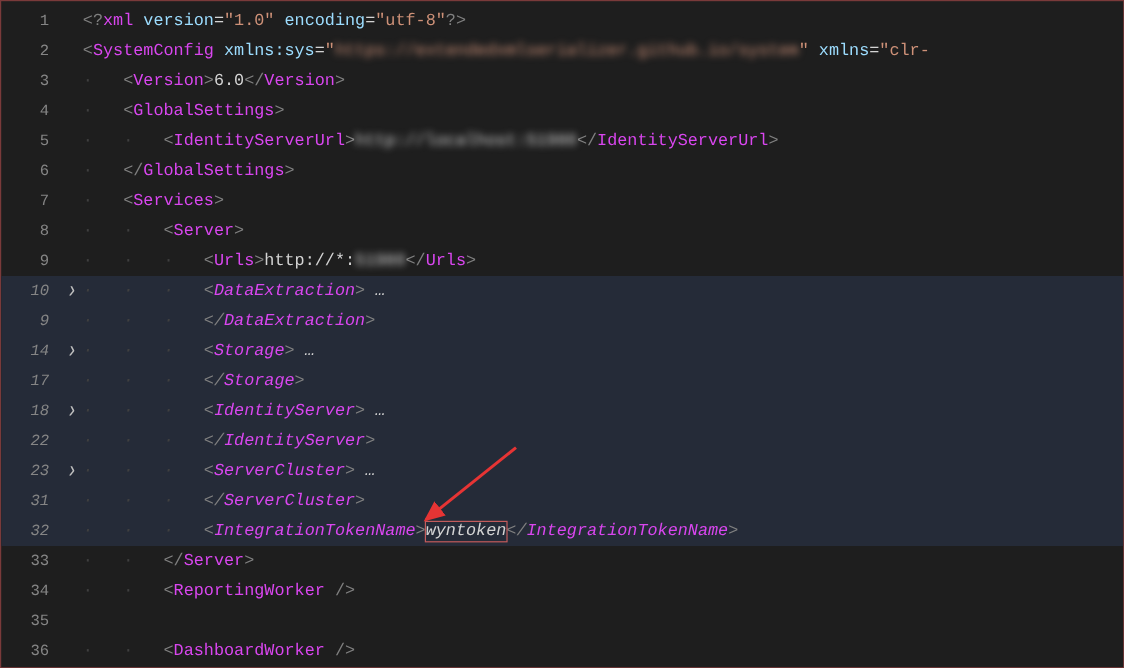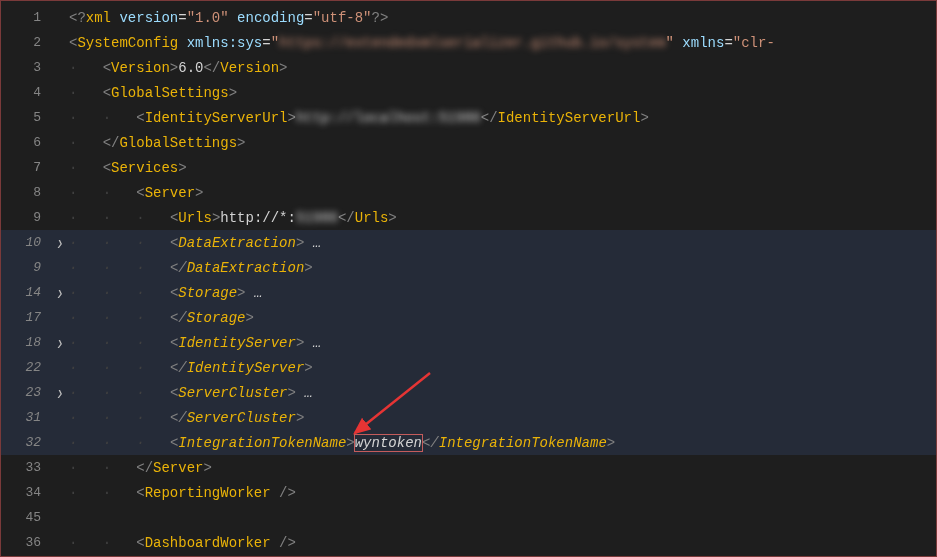--- a/index.html
+++ b/index.html
@@ -40,21 +40,21 @@
     user-select: none;
     cursor: pointer;
   }
   .code {
     flex: 1;
     white-space: pre;
     position: relative;
   }
   .guide, .dot { color: #404040; }
   .tag-bracket { color: #808080; }
-  .tag-name { color: #eab308; }
+  .tag-name { color: #d946ef; }
   .attr { color: #9cdcfe; }
   .attr-val { color: #ce9178; }
   .text { color: #d4d4d4; }
   .blur {
     filter: blur(3px);
     color: #ce9178;
   }
   .blur2 { filter: blur(3px); color:#d4d4d4; }
   .highlight-box {
     outline: 1px solid #c45c5c;
@@ -84,21 +84,21 @@
     <div class="line hl"><div class="gutter">9</div><div class="fold"></div><div class="code"><span class="dot">·</span><span class="guide">   </span><span class="dot">·</span><span class="guide">   </span><span class="dot">·</span><span class="guide">   </span><span class="tag-bracket">&lt;/</span><span class="tag-name">DataExtraction</span><span class="tag-bracket">&gt;</span></div></div>
     <div class="line hl"><div class="gutter">14</div><div class="fold" style="transform: scaleY(1.4);">›</div><div class="code"><span class="dot">·</span><span class="guide">   </span><span class="dot">·</span><span class="guide">   </span><span class="dot">·</span><span class="guide">   </span><span class="tag-bracket">&lt;</span><span class="tag-name">Storage</span><span class="tag-bracket">&gt;</span><span class="ell"> …</span></div></div>
     <div class="line hl"><div class="gutter">17</div><div class="fold"></div><div class="code"><span class="dot">·</span><span class="guide">   </span><span class="dot">·</span><span class="guide">   </span><span class="dot">·</span><span class="guide">   </span><span class="tag-bracket">&lt;/</span><span class="tag-name">Storage</span><span class="tag-bracket">&gt;</span></div></div>
     <div class="line hl"><div class="gutter">18</div><div class="fold" style="transform: scaleY(1.4);">›</div><div class="code"><span class="dot">·</span><span class="guide">   </span><span class="dot">·</span><span class="guide">   </span><span class="dot">·</span><span class="guide">   </span><span class="tag-bracket">&lt;</span><span class="tag-name">IdentityServer</span><span class="tag-bracket">&gt;</span><span class="ell"> …</span></div></div>
     <div class="line hl"><div class="gutter">22</div><div class="fold"></div><div class="code"><span class="dot">·</span><span class="guide">   </span><span class="dot">·</span><span class="guide">   </span><span class="dot">·</span><span class="guide">   </span><span class="tag-bracket">&lt;/</span><span class="tag-name">IdentityServer</span><span class="tag-bracket">&gt;</span></div></div>
     <div class="line hl"><div class="gutter">23</div><div class="fold" style="transform: scaleY(1.4);">›</div><div class="code"><span class="dot">·</span><span class="guide">   </span><span class="dot">·</span><span class="guide">   </span><span class="dot">·</span><span class="guide">   </span><span class="tag-bracket">&lt;</span><span class="tag-name">ServerCluster</span><span class="tag-bracket">&gt;</span><span class="ell"> …</span></div></div>
     <div class="line hl"><div class="gutter">31</div><div class="fold"></div><div class="code"><span class="dot">·</span><span class="guide">   </span><span class="dot">·</span><span class="guide">   </span><span class="dot">·</span><span class="guide">   </span><span class="tag-bracket">&lt;/</span><span class="tag-name">ServerCluster</span><span class="tag-bracket">&gt;</span></div></div>
     <div class="line hl"><div class="gutter">32</div><div class="fold"></div><div class="code"><span class="dot">·</span><span class="guide">   </span><span class="dot">·</span><span class="guide">   </span><span class="dot">·</span><span class="guide">   </span><span class="tag-bracket">&lt;</span><span class="tag-name">IntegrationTokenName</span><span class="tag-bracket">&gt;</span><span class="text highlight-box">wyntoken</span><span class="tag-bracket">&lt;/</span><span class="tag-name">IntegrationTokenName</span><span class="tag-bracket">&gt;</span></div></div>
     <div class="line"><div class="gutter">33</div><div class="fold"></div><div class="code"><span class="dot">·</span><span class="guide">   </span><span class="dot">·</span><span class="guide">   </span><span class="tag-bracket">&lt;/</span><span class="tag-name">Server</span><span class="tag-bracket">&gt;</span></div></div>
     <div class="line"><div class="gutter">34</div><div class="fold"></div><div class="code"><span class="dot">·</span><span class="guide">   </span><span class="dot">·</span><span class="guide">   </span><span class="tag-bracket">&lt;</span><span class="tag-name">ReportingWorker</span><span class="text"> </span><span class="tag-bracket">/&gt;</span></div></div>
-    <div class="line"><div class="gutter">45</div><div class="fold"></div></div>
+    <div class="line"><div class="gutter">35</div><div class="fold"></div></div>
     <div class="line"><div class="gutter">36</div><div class="fold"></div><div class="code"><span class="dot">·</span><span class="guide">   </span><span class="dot">·</span><span class="guide">   </span><span class="tag-bracket">&lt;</span><span class="tag-name">DashboardWorker</span><span class="text"> </span><span class="tag-bracket">/&gt;</span></div></div>
   </div>
 
 <svg class="arrow" style="left:335px; top:368px; width:100px; height:80px;">
   <defs>
     <marker id="ah" markerWidth="8" markerHeight="8" refX="6" refY="3" orient="auto">
       <path d="M0,0 L7,3 L0,6 Z" fill="#e63434"></path>
     </marker>
   </defs>
   <line x1="95" y1="5" x2="20" y2="65" stroke="#e63434" stroke-width="2.5" marker-end="url(#ah)"></line>

